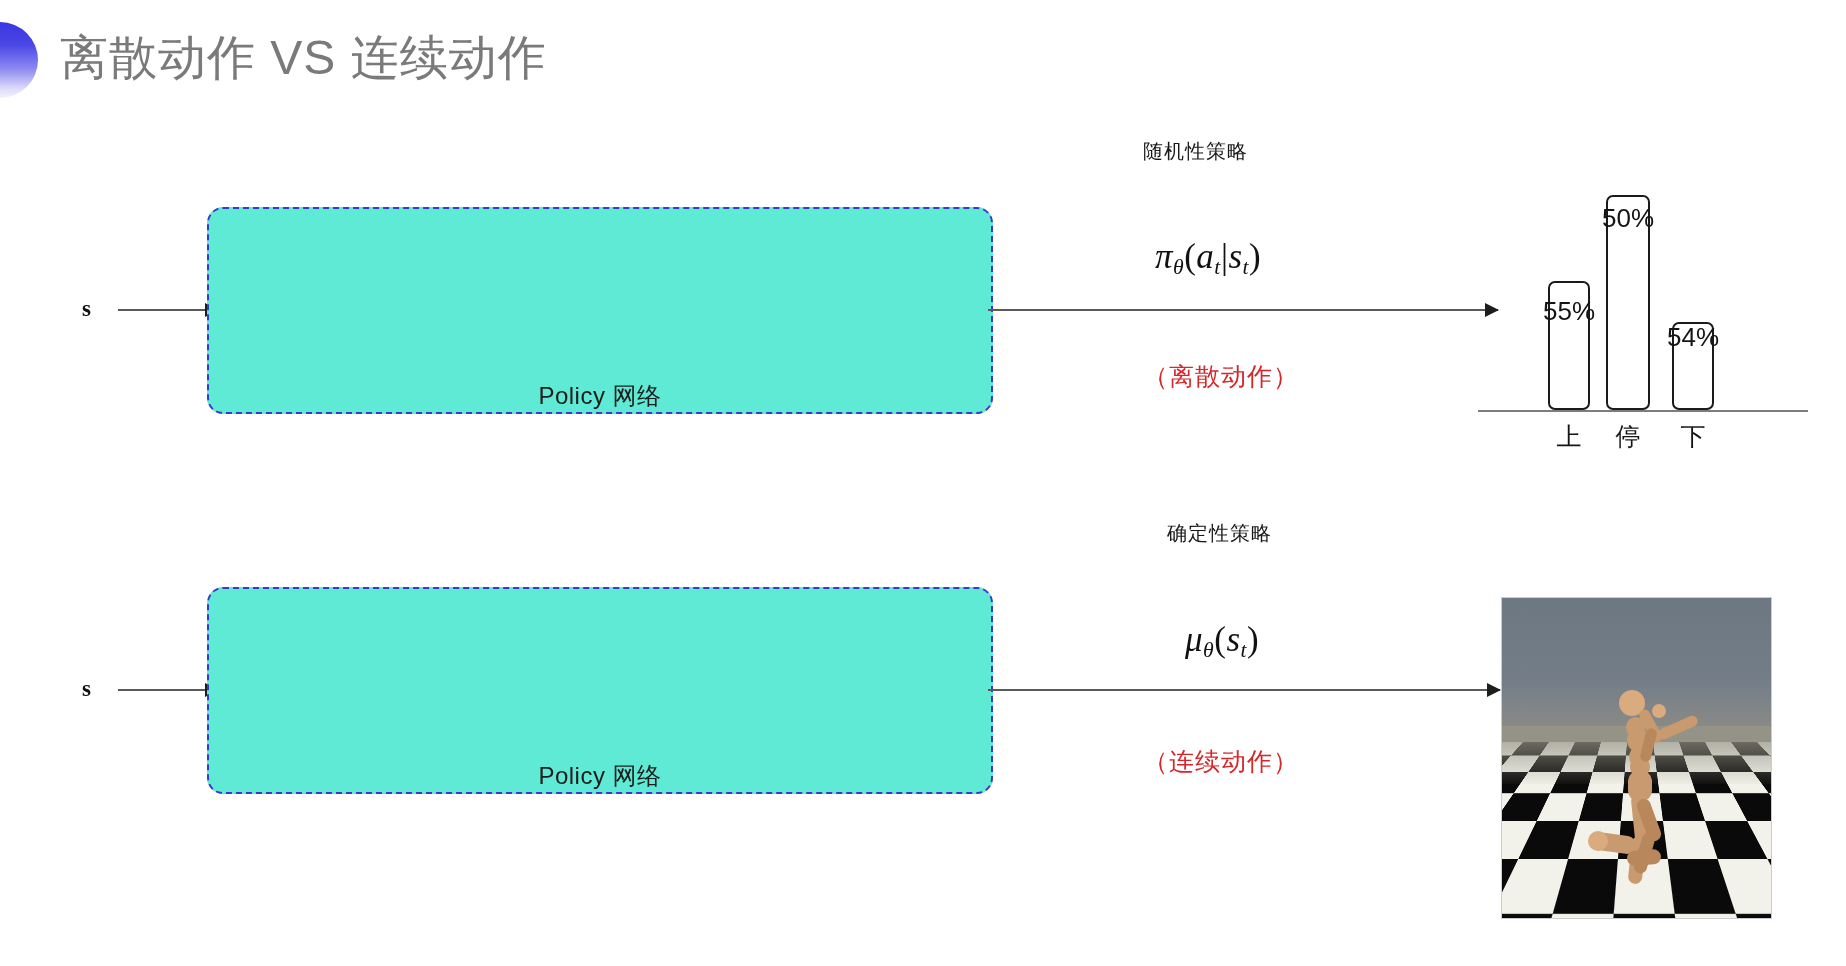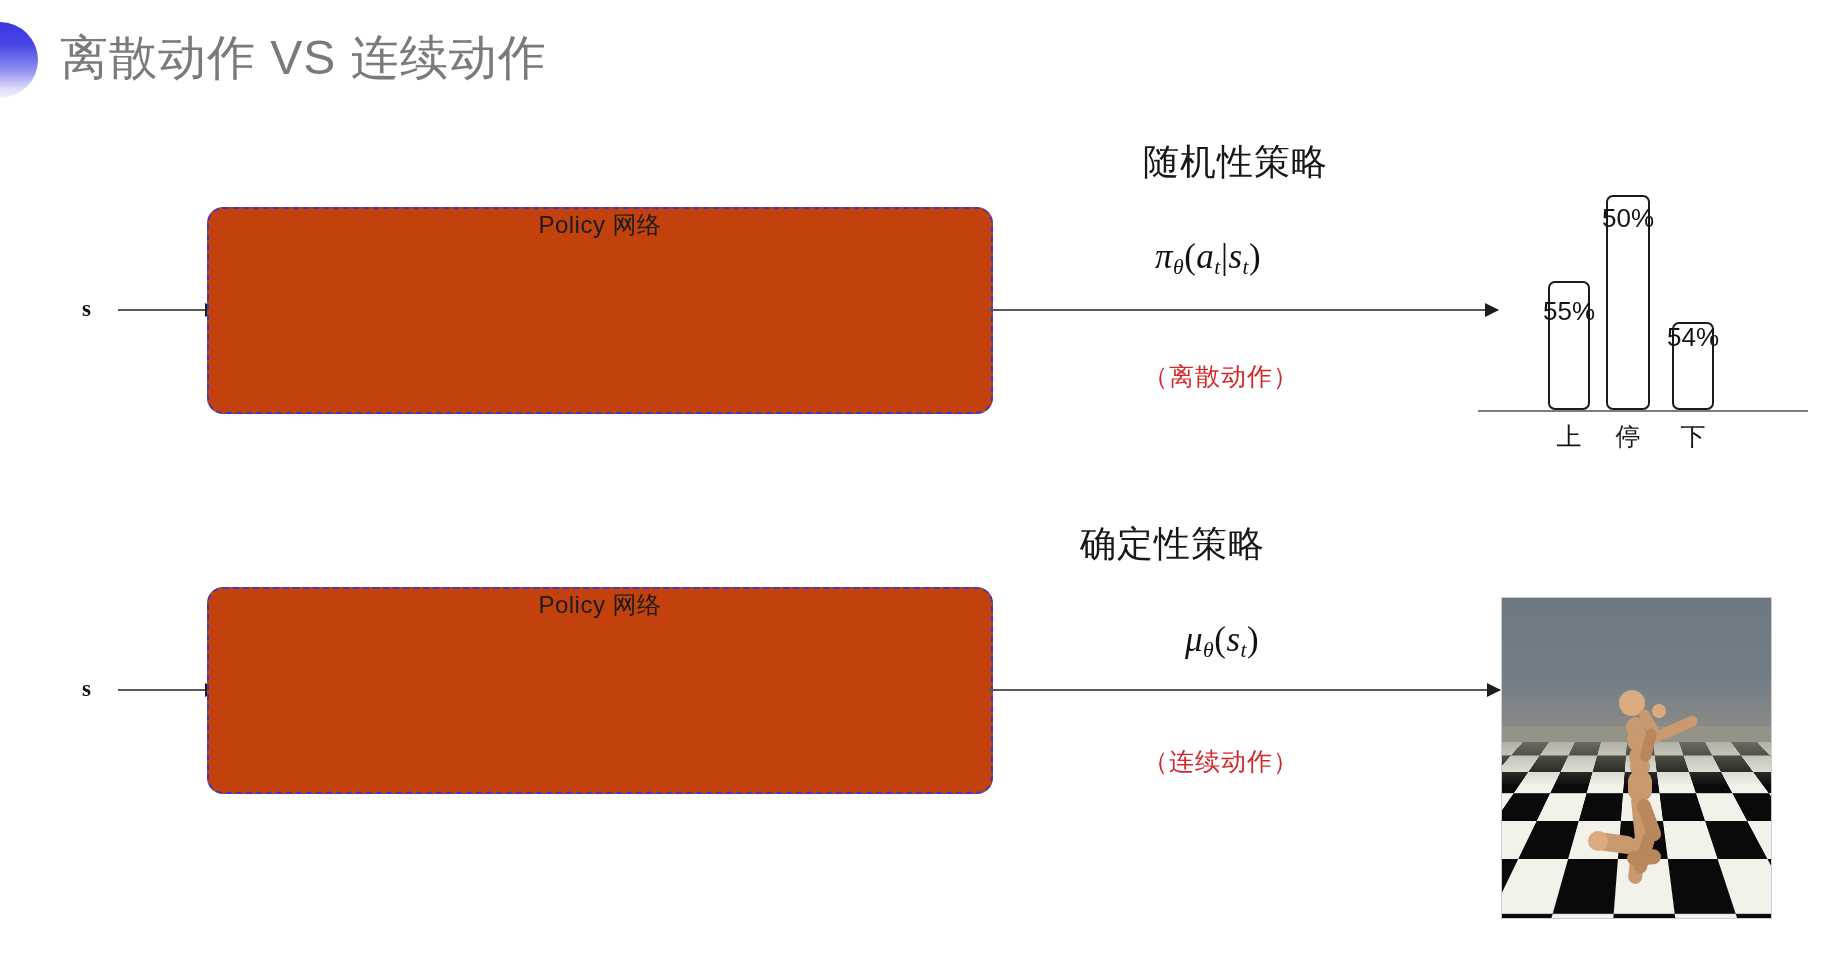--- a/index.html
+++ b/index.html
@@ -44,23 +44,23 @@
     color: #7a7a7a;
     font-weight: 400;
     white-space: nowrap;
   }
 
   
   .policy-box {
     position: absolute;
     border: 2.5px dashed #3b37cf;
     border-radius: 16px;
-    background: #c2410c;
+    background: #5eead4;
     display: flex;
-    align-items: flex-start;
+    align-items: flex-end;
     justify-content: center;
   }
   .policy-box-label {
     font-size: 24px;
     color: #1c1c1c;
     letter-spacing: 0.5px;
     white-space: nowrap;
   }
 
   .state-label {
@@ -89,21 +89,21 @@
     border-bottom: 7px solid transparent;
     border-left: 14px solid #1d1d1d;
   }
 
   
   .annot {
     position: absolute;
     white-space: nowrap;
   }
   .annot-title {
-    font-size: 36px;
+    font-size: 20px;
     color: #181818;
     letter-spacing: 1px;
   }
   .annot-formula {
     font-family: "Liberation Serif", "DejaVu Serif", serif;
     font-style: italic;
     font-size: 35px;
     color: #111111;
     letter-spacing: 0.5px;
   }
@@ -239,21 +239,21 @@
 
   <div class="state-label" style="left:82px; top:676px;">s</div>
   <div class="arrow" style="left:118px; top:689px; width:100px;"></div>
 
   <div class="policy-box" style="left:207px; top:587px; width:782px; height:203px;">
     <span class="policy-box-label">Policy 网络</span>
   </div>
 
   <div class="arrow" style="left:988px; top:689px; width:512px;"></div>
 
-  <div class="annot annot-title" style="left:1080px; top:520px;">确定性策略</div>
+  <div class="annot annot-title" style="left:1167px; top:520px;">确定性策略</div>
 
   <div class="annot annot-formula" style="left:1185px; top:620px;">
     <span>μ</span><sub>θ</sub><span class="upr">(</span><span>s</span><sub>t</sub><span class="upr">)</span>
   </div>
 
   <div class="annot annot-note" style="left:1143px; top:745px;">（连续动作）</div>
 
   <div class="sim-frame" style="left:1501px; top:597px; width:271px; height:322px;">
     <div class="sim-sky"></div>
     <div class="sim-floor"></div>

